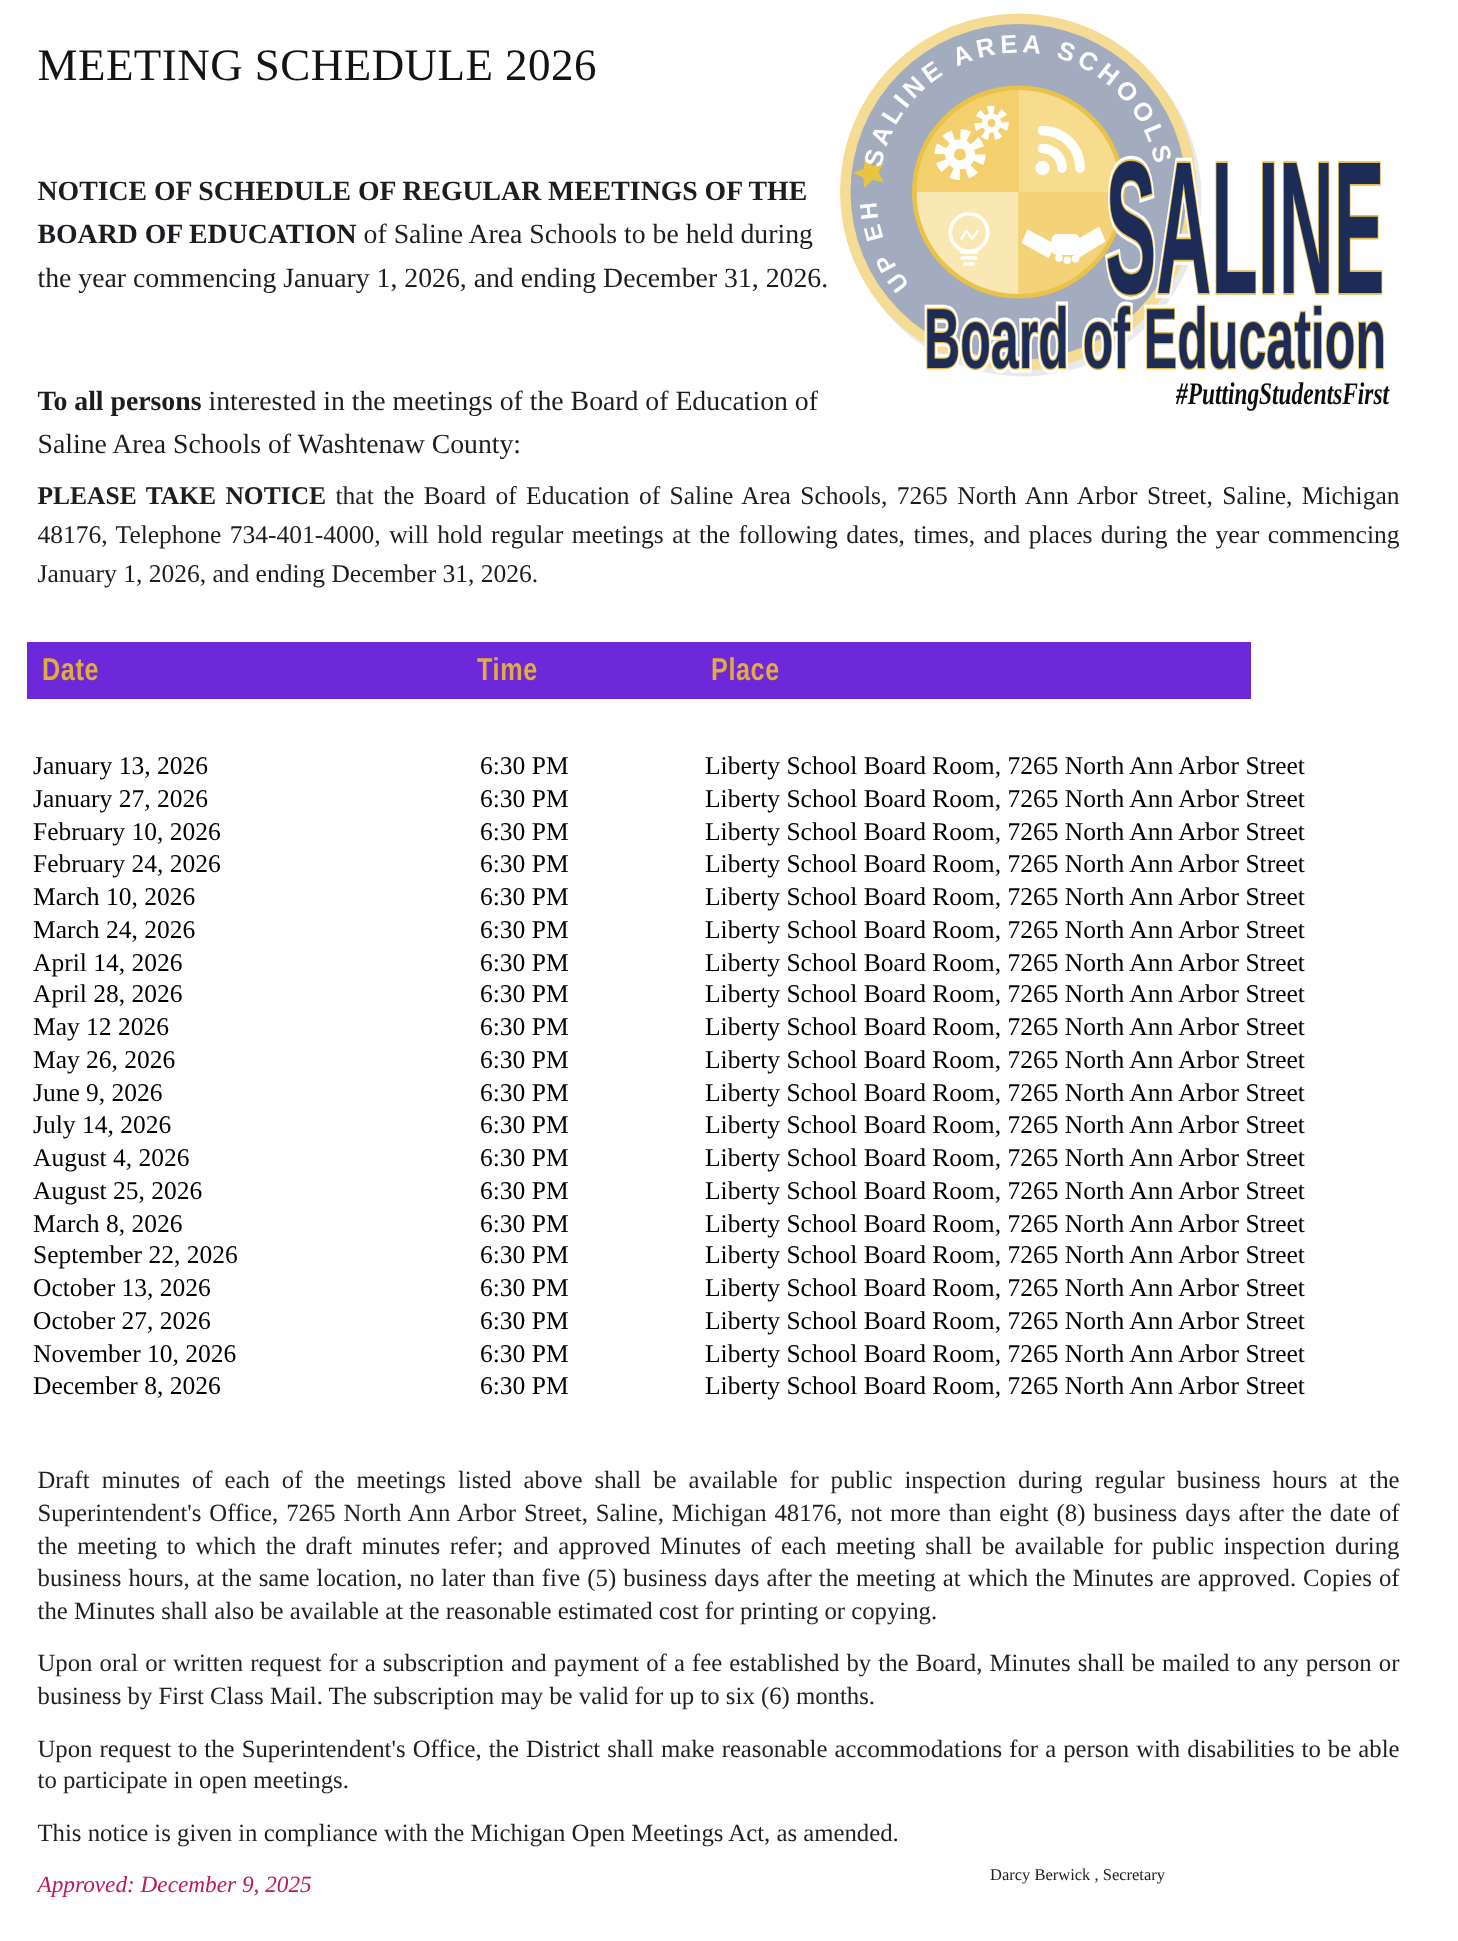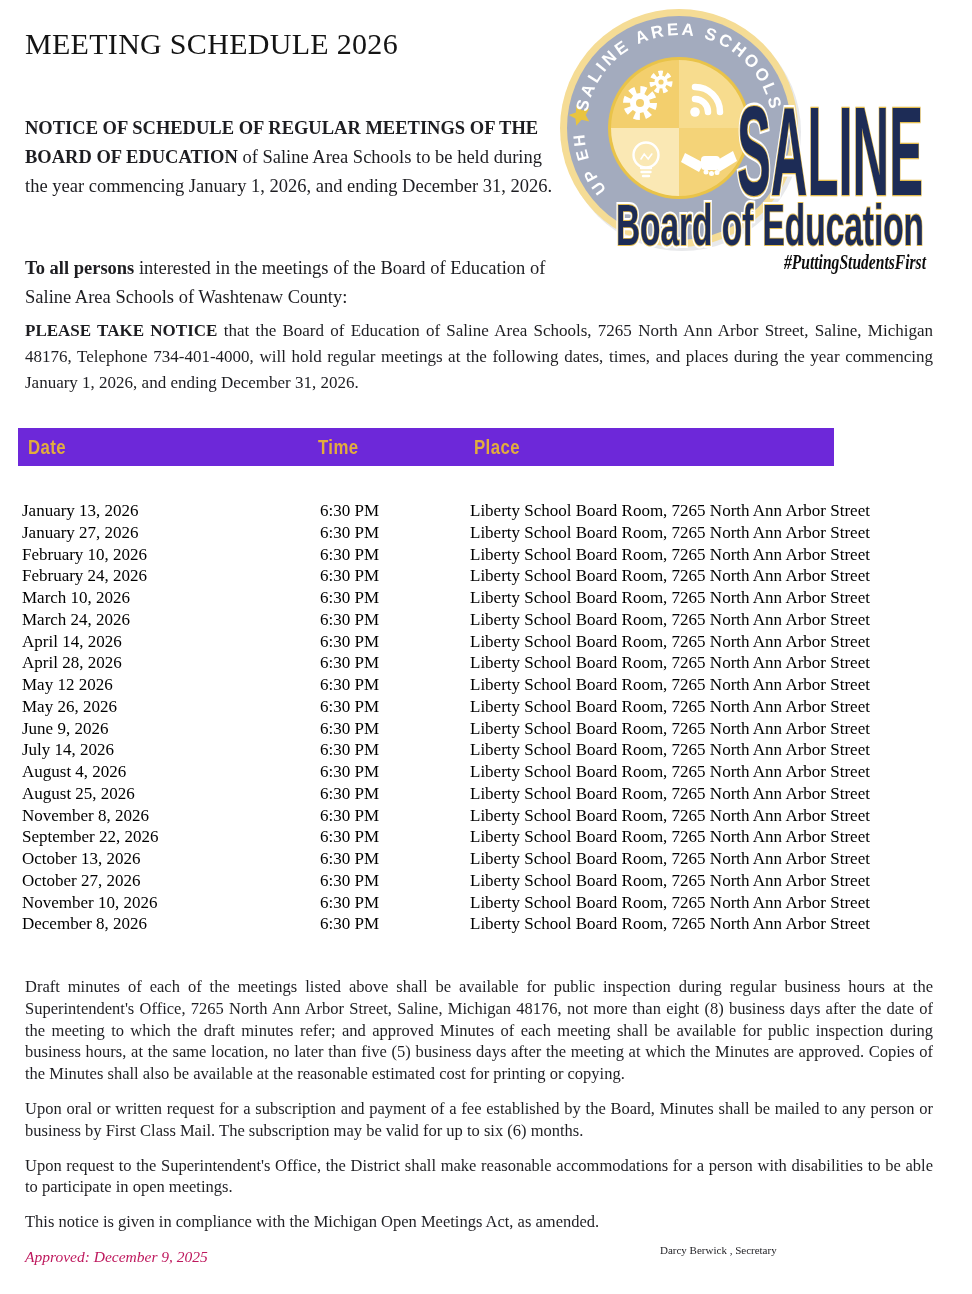--- a/index.html
+++ b/index.html
@@ -217,21 +217,21 @@
         <span class="c-date">August 4, 2026</span>
         <span class="c-time">6:30 PM</span>
         <span class="c-place">Liberty School Board Room, 7265 North Ann Arbor Street</span>
       </div>
       <div class="row">
         <span class="c-date">August 25, 2026</span>
         <span class="c-time">6:30 PM</span>
         <span class="c-place">Liberty School Board Room, 7265 North Ann Arbor Street</span>
       </div>
       <div class="row">
-        <span class="c-date">November 8, 2026</span>
+        <span class="c-date">March 8, 2026</span>
         <span class="c-time">6:30 PM</span>
         <span class="c-place">Liberty School Board Room, 7265 North Ann Arbor Street</span>
       </div>
       <div class="row">
         <span class="c-date">September 22, 2026</span>
         <span class="c-time">6:30 PM</span>
         <span class="c-place">Liberty School Board Room, 7265 North Ann Arbor Street</span>
       </div>
       <div class="row">
         <span class="c-date">October 13, 2026</span>

